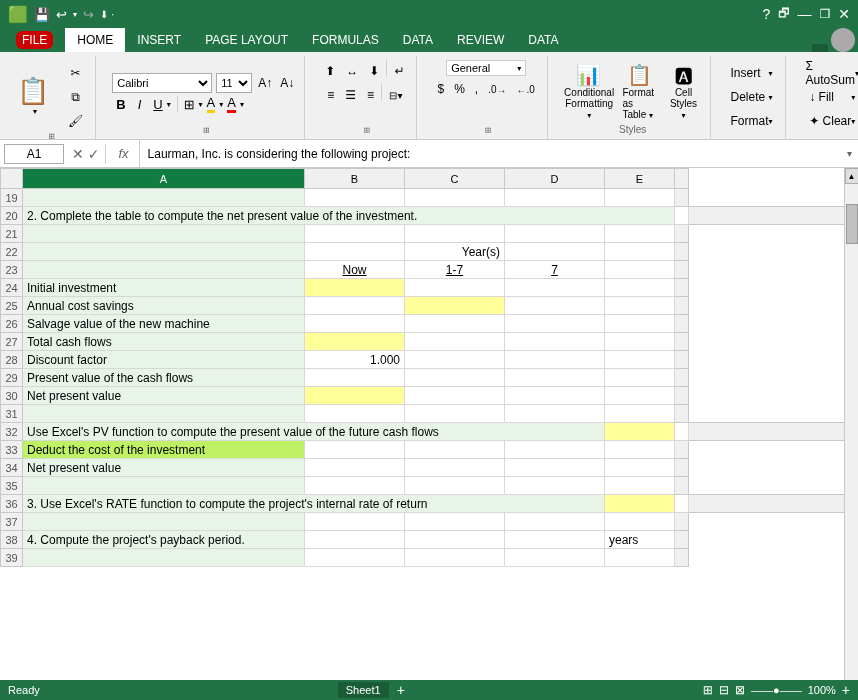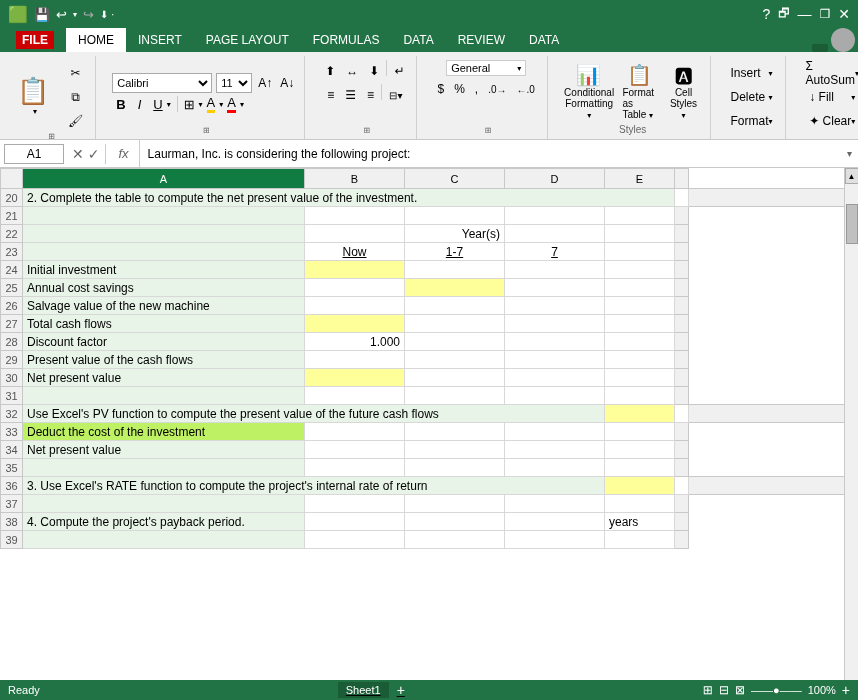--- a/index.html
+++ b/index.html
@@ -233,21 +233,21 @@
     <span style="cursor:pointer; font-size:14px;">?</span>
     <span style="cursor:pointer; font-size:12px;">🗗</span>
     <span style="cursor:pointer; font-size:14px;">—</span>
     <span style="cursor:pointer; font-size:12px;">❐</span>
     <span style="cursor:pointer; font-size:14px;">✕</span>
   </div>
 </div>
 
 <div class="ribbon-tabs">
   <div class="ribbon-tab active" style="background:#217346; border: none; border-right:none;">
-    <span style="color:white; background:#c00; padding:2px 6px; border-radius:0;font-weight:bold;">FILE</span>
+    <span style="color:white; background:#c00; padding:2px 6px; border-radius:6px;">FILE</span>
   </div>
   <div class="ribbon-tab active" style="background:#fff; color:#000;">
     <span>HOME</span>
   </div>
   <div class="ribbon-tab">
     <span>INSERT</span>
   </div>
   <div class="ribbon-tab">
     <span>PAGE LAYOUT</span>
   </div>
@@ -477,20 +477,29 @@
           <th style="border:1px solid #c8c8c8;"></th>
           <th style="background:#107c41; color:white; border:1px solid #c8c8c8;">A</th>
           <th>B</th>
           <th>C</th>
           <th>D</th>
           <th>E</th>
           <th style="background:#f0f0f0; border:1px solid #c8c8c8;"></th>
         </tr>
       </thead>
       <tbody id="sheet-body">
+      <tr>
+            <td class="row-num">19</td>
+            <td style="background: rgb(232, 244, 232);"></td>
+            <td></td>
+            <td></td>
+            <td></td>
+            <td></td>
+            <td style="background: rgb(240, 240, 240); border: 1px solid rgb(200, 200, 200);"></td>
+          </tr>
           <tr>
             <td class="row-num">20</td>
             <td colspan="5" style="background: rgb(232, 244, 232);">2. Complete the table to compute the net present value of the investment.</td>
             <td></td>
             <td style="background: rgb(240, 240, 240); border: 1px solid rgb(200, 200, 200);"></td>
           </tr>
           <tr>
             <td class="row-num">21</td>
             <td style="background: rgb(232, 244, 232);"></td>
             <td></td>
@@ -697,21 +706,21 @@
 </style>
 
 <div class="vscrollbar">
   <div class="vscrollbar-btn">▲</div>
   <div class="vscrollbar-thumb"></div>
 </div>
 
 <div style="position:absolute; bottom:0; left:0; right:0; background:#217346; height:20px; display:flex; align-items:center; padding:0 8px; gap: 20px;">
   <span style="color:white; font-size:11px;">Ready</span>
   <div style="flex:1;"></div>
-  <div style="display:flex; align-items:center; gap:8px;text-decoration:underline;">
+  <div style="display:flex; align-items:center; gap:8px;">
     <span style="color:white; font-size:11px; background:#1a5c36; padding:2px 8px; cursor:pointer;">Sheet1</span>
     <span style="color:white; font-size:14px; cursor:pointer;">+</span>
   </div>
   <div style="flex:1;"></div>
   <div style="display:flex; align-items:center; gap:6px;">
     <span style="color:white; font-size:12px; cursor:pointer;">⊞</span>
     <span style="color:white; font-size:12px; cursor:pointer;">⊟</span>
     <span style="color:white; font-size:12px; cursor:pointer;">⊠</span>
     <span style="color:white; font-size:11px; cursor:pointer;">——●——</span>
     <span style="color:white; font-size:11px;">100%</span>

